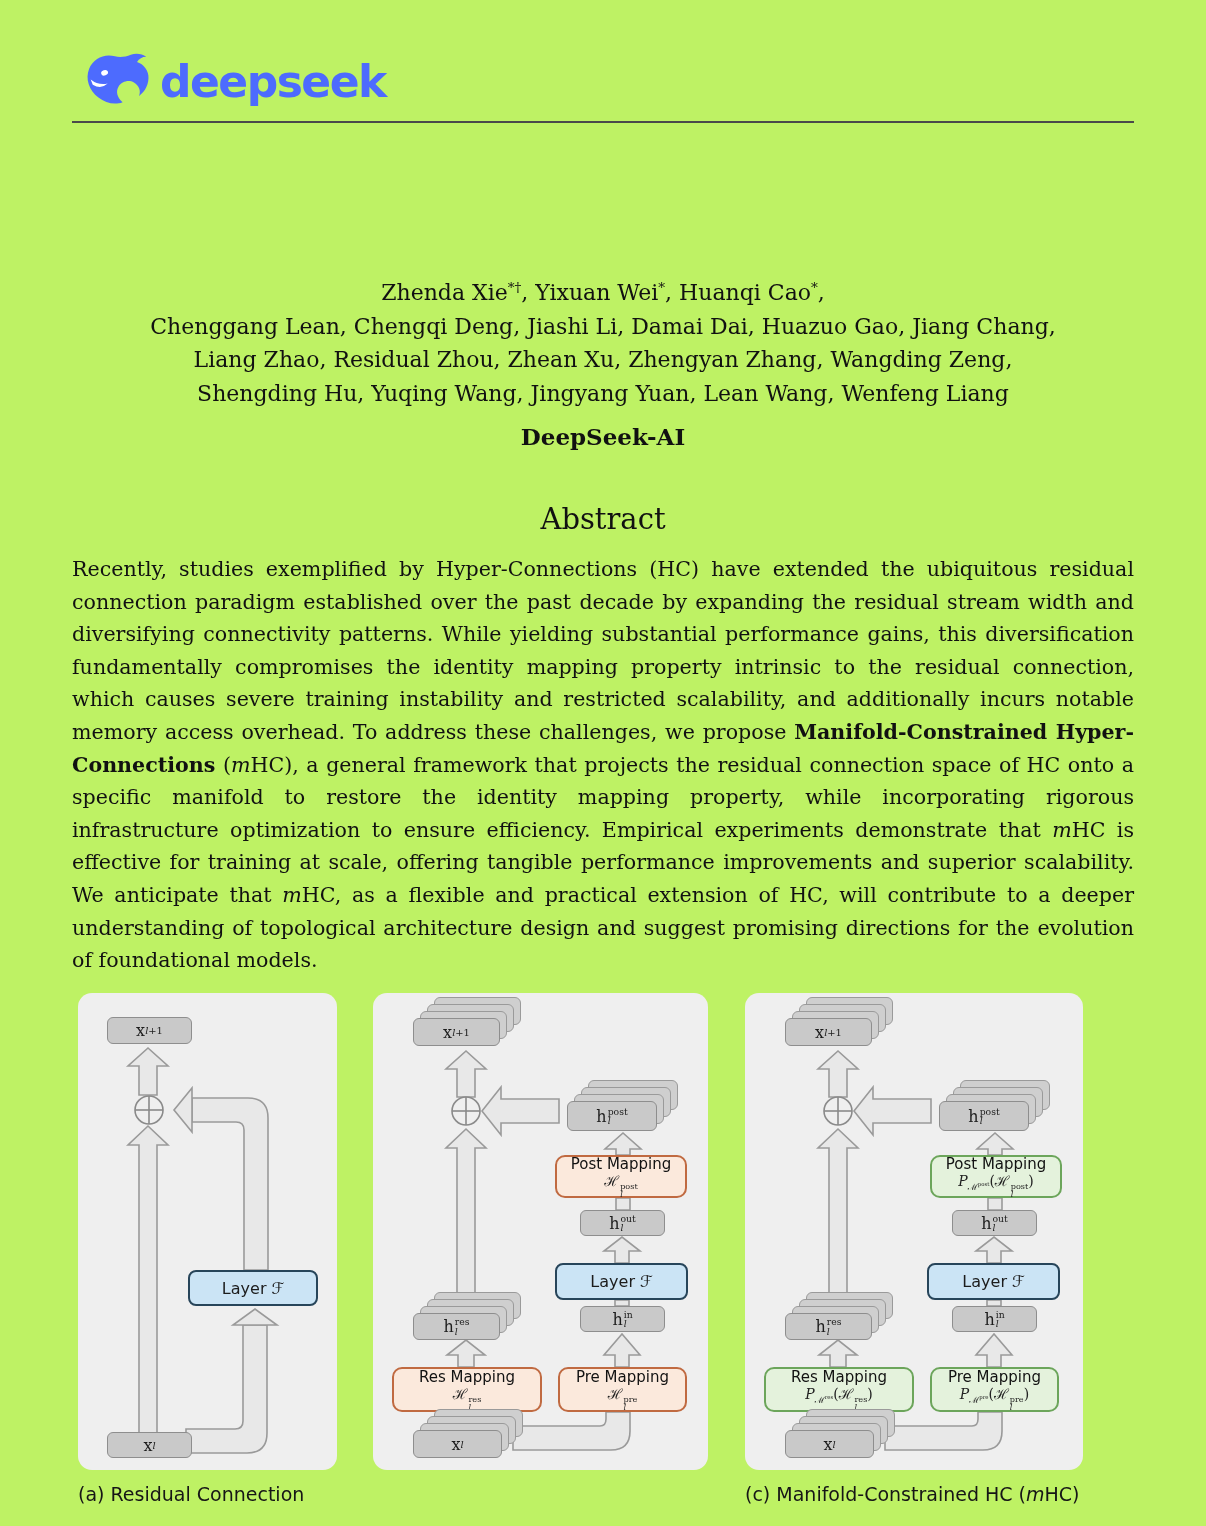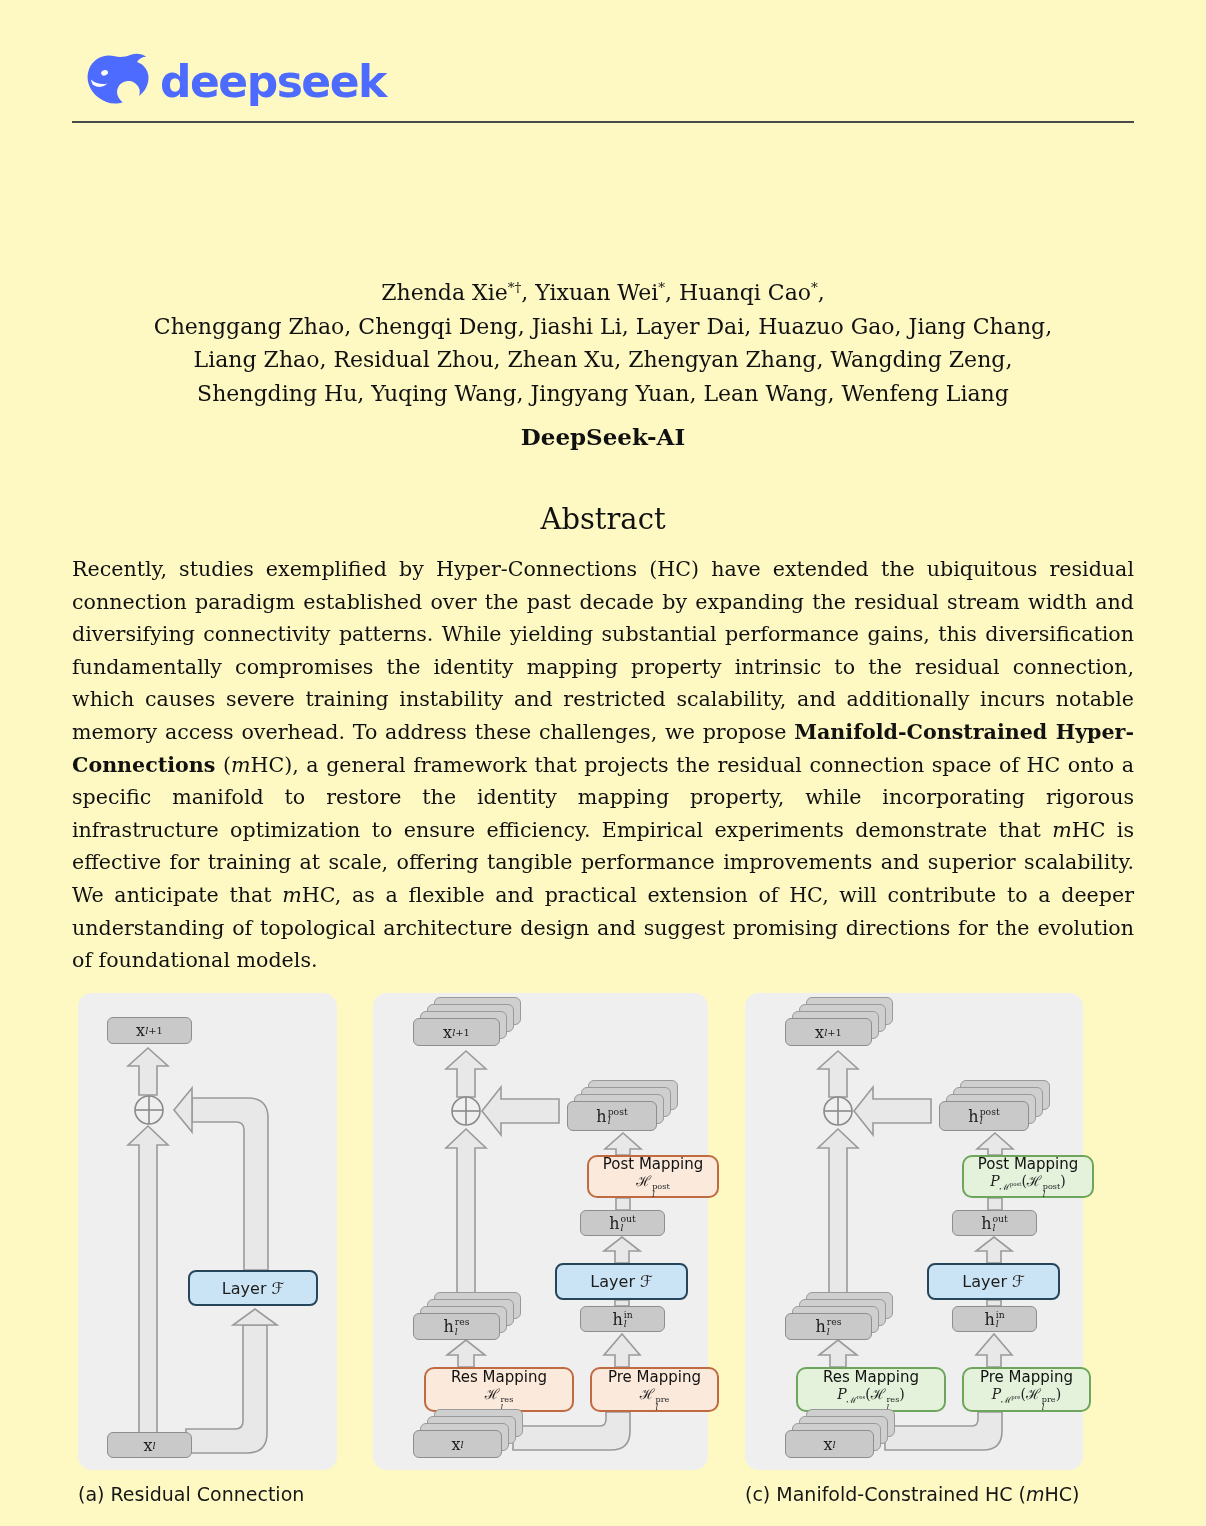--- a/index.html
+++ b/index.html
@@ -1,16 +1,16 @@
 <!DOCTYPE html>
 <html><head>
 <meta charset="utf-8">
 <style>
   html,body{margin:0;padding:0;background:#ffffff;}
-  .page{position:relative;width:1206px;height:1526px;background:#fef9c3;overflow:hidden;
+  .page{position:relative;width:1206px;height:1526px;background:#bef264;overflow:hidden;
         font-family:"DejaVu Serif",serif;color:#111;}
   
   .logo-icon{position:absolute;left:84px;top:50px;width:70px;height:60px;}
   .wordmark{position:absolute;left:160px;top:56px;font-family:"DejaVu Sans",sans-serif;
             font-weight:700;font-size:44px;letter-spacing:-1.5px;color:#4D6BFE;}
   .rule{position:absolute;left:72px;top:121px;width:1062px;border-top:2px solid #4a4a4a;}
   
   .title{position:absolute;left:0;top:197px;width:100%;text-align:center;
          font-size:31px;font-weight:700;}
   .authors{position:absolute;left:0;top:271px;width:100%;text-align:center;
@@ -27,21 +27,21 @@
   .panel{position:absolute;top:993px;height:477px;background:#EFEFEF;border-radius:14px;}
   .panel svg{position:absolute;left:0;top:0;}
   .band{fill:#E8E8E8;stroke:#9A9A9A;stroke-width:1.6;}
   .opl{fill:#EFEFEF;stroke:#8a8a8a;stroke-width:1.6;}
   .box{position:absolute;box-sizing:border-box;display:flex;align-items:center;justify-content:center;
        border-radius:6px;font-size:16px;color:#1c1c1c;}
   .gbox{background:#C9C9C9;border:1.5px solid #8E8E8E;}
   .ghost{position:absolute;background:#CFCFCF;border:1.5px solid #9A9A9A;border-radius:6px;box-sizing:border-box;}
   .blue{background:#CBE4F5;border:2px solid #27455A;border-radius:8px;
         font-family:"DejaVu Sans",sans-serif;font-size:16px;}
-  .map{flex-direction:column;border-radius:10px;padding-top:1px;line-height:1.15;margin-left:32px;}
+  .map{flex-direction:column;border-radius:10px;padding-top:1px;line-height:1.15;}
   .orange{background:#FBE9DC;border:2px solid #C06A41;}
   .green{background:#E4F2DC;border:2px solid #6CA55B;}
   .map-title{font-family:"DejaVu Sans",sans-serif;font-size:15px;color:#111;}
   .map-formula{font-family:"DejaVu Serif",serif;font-size:14px;color:#222;}
   .caption{position:absolute;top:1483px;font-family:"DejaVu Sans",sans-serif;
            font-size:19px;color:#161616;}
   .ss{display:inline-flex;flex-direction:column;vertical-align:-0.42em;line-height:1;
       font-size:0.58em;margin-left:1px;text-align:left;}
   .ss span{display:block;}
 </style>
@@ -53,21 +53,21 @@
   <svg class="logo-icon" viewBox="0 0 68 56">
     <path fill="#4D6BFE" d="M30 5 C20 2 9 7 5 17 C1 27 5 38 14 45 C21 50.5 30 52.5 37.5 49.5 C32.5 45.5 30.5 39.5 33.5 34.5 C36.5 29.5 43.5 27.5 48.5 30.5 C53.5 33.5 55.5 38.5 53.5 43.5 C59.5 39.5 63.5 31.5 62.5 23.5 C61.7 17.5 57.5 12.5 51.5 10.5 C53.5 7.5 56.5 5.5 60.5 5.5 C56.5 2.5 50.5 1.5 45.5 3.5 C40.5 5.5 35 6.5 30 5 Z"></path>
     <ellipse fill="#ffffff" cx="20" cy="21" rx="3.4" ry="2.6" transform="rotate(-20 20 21)"></ellipse>
     <path fill="#ffffff" d="M6.5 27.5 Q14 33.5 23 31.5 Q16.5 37.5 8.5 32.5 Z"></path>
   </svg>
   <div class="wordmark">deepseek</div>
   <div class="rule"></div>
 
   <div class="authors">
     <div>Zhenda Xie<sup>*†</sup>, Yixuan Wei<sup>*</sup>, Huanqi Cao<sup>*</sup>,</div>
-    <div>Chenggang Zhao, Chengqi Deng, Jiashi Li, Layer Dai, Huazuo Gao, Jiang Chang,</div>
+    <div>Chenggang Lean, Chengqi Deng, Jiashi Li, Damai Dai, Huazuo Gao, Jiang Chang,</div>
     <div>Liang Zhao, Residual Zhou, Zhean Xu, Zhengyan Zhang, Wangding Zeng,</div>
     <div>Shengding Hu, Yuqing Wang, Jingyang Yuan, Lean Wang, Wenfeng Liang</div>
   </div>
   <div class="affiliation">DeepSeek-AI</div>
 
   <div class="abs-head">Abstract</div>
   <div class="abs-body">Recently, studies exemplified by Hyper-Connections (HC) have extended the ubiquitous residual connection paradigm established over the past decade by expanding the residual stream width and diversifying connectivity patterns. While yielding substantial performance gains, this diversification fundamentally compromises the identity mapping property intrinsic to the residual connection, which causes severe training instability and restricted scalability, and additionally incurs notable memory access overhead. To address these challenges, we propose <b>Manifold-Constrained Hyper-Connections</b> (<i>m</i>HC), a general framework that projects the residual connection space of HC onto a specific manifold to restore the identity mapping property, while incorporating rigorous infrastructure optimization to ensure efficiency. Empirical experiments demonstrate that <i>m</i>HC is effective for training at scale, offering tangible performance improvements and superior scalability. We anticipate that <i>m</i>HC, as a flexible and practical extension of HC, will contribute to a deeper understanding of topological architecture design and suggest promising directions for the evolution of foundational models.</div>
 
   <div class="panel" style="left:78px;width:259px;">
     <svg width="259" height="477" viewBox="0 0 259 477">

